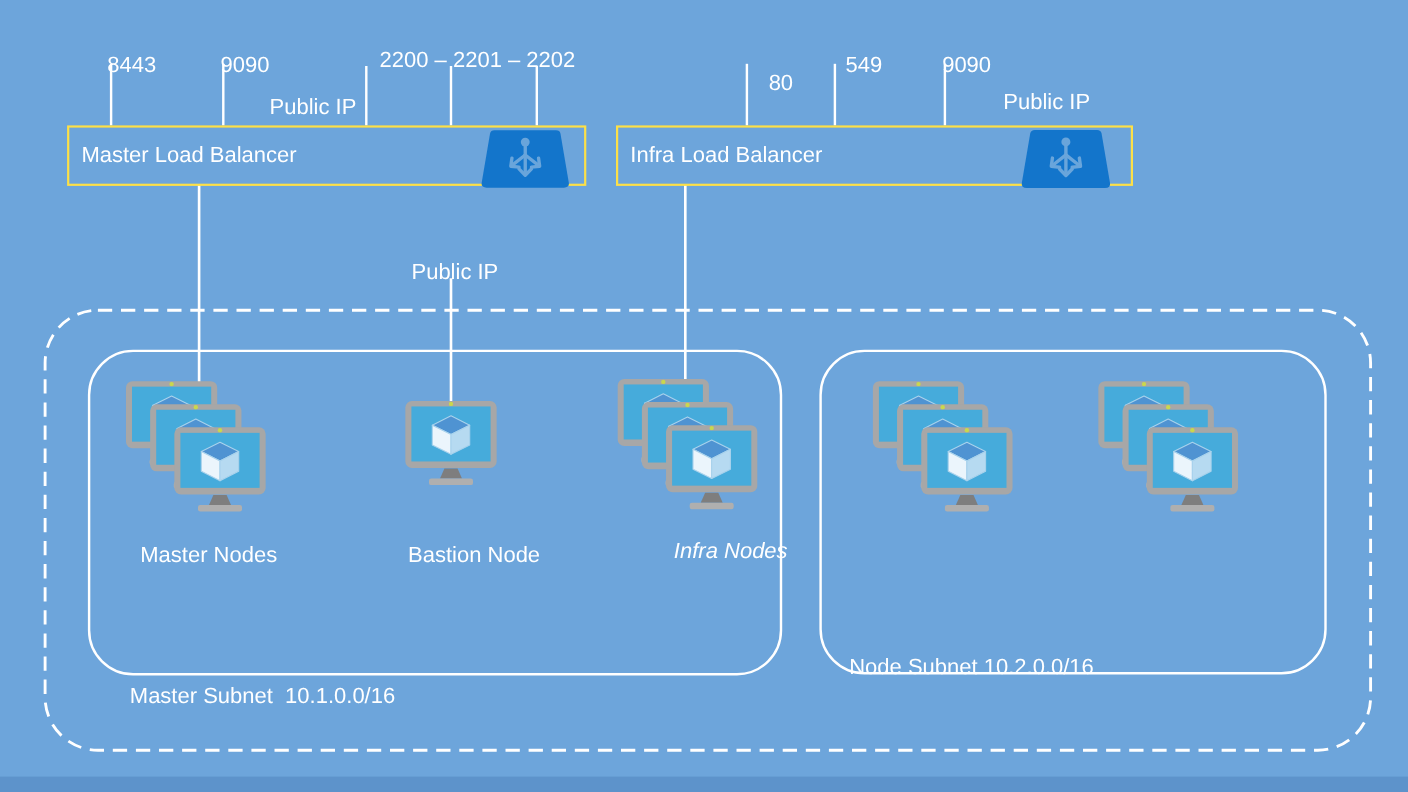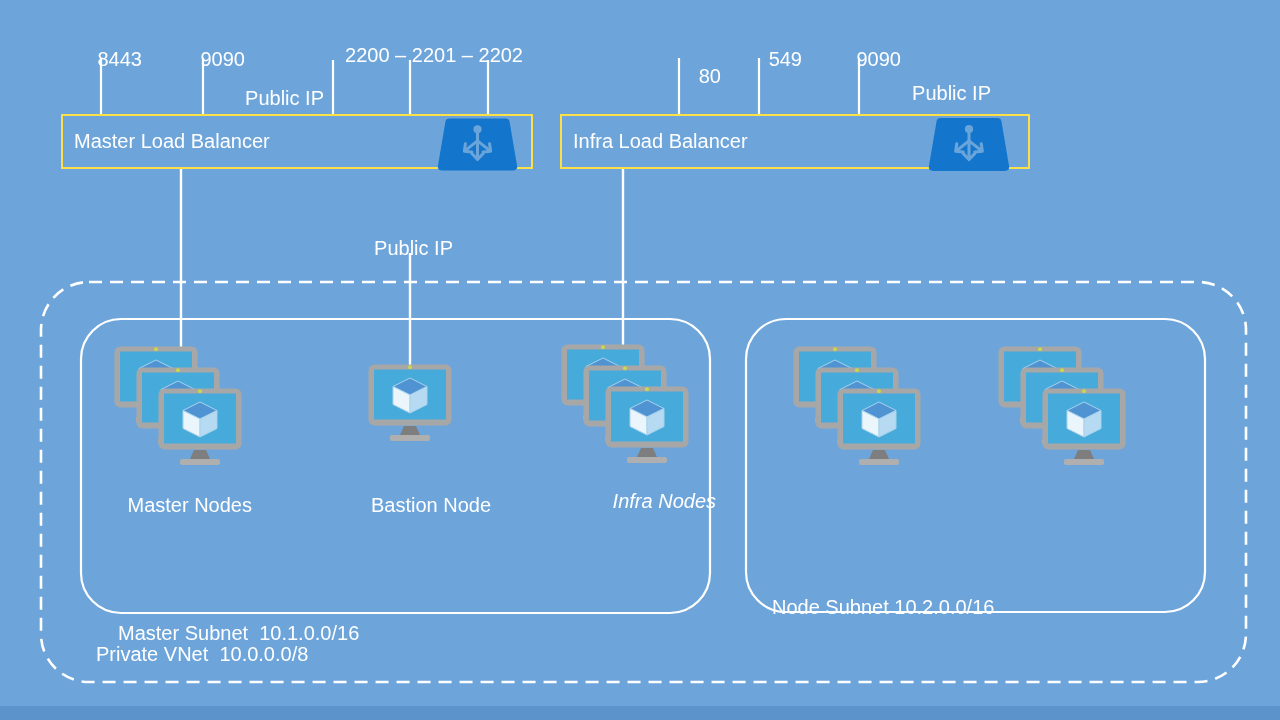--- a/index.html
+++ b/index.html
@@ -155,17 +155,16 @@
       <use href="#vm-icon" x="44" y="42" width="84" height="78"></use>
     </svg>
   </div>
 
   <div class="t tc" style="left:331px;top:477px;width:160px;">Bastion Node</div>
   <div class="t tc" style="left:92px;top:477px;width:160px;">Master Nodes</div>
   <div class="t tc" style="left:556px;top:473px;width:160px;font-style:italic;">Infra Nodes</div>
 
   <div class="t" style="left:118px;top:594px;margin-top:27px;">Master Subnet  10.1.0.0/16</div>
   <div class="t" style="left:772px;top:595px;text-align:right;">Node Subnet 10.2.0.0/16</div>
-  <div class="t" style="left:96px;top:642px;">Private VNet  10.0.0.0/8</div>
 
   <div class="bottomstrip"></div>
 
 </div>
 
 </body></html>

